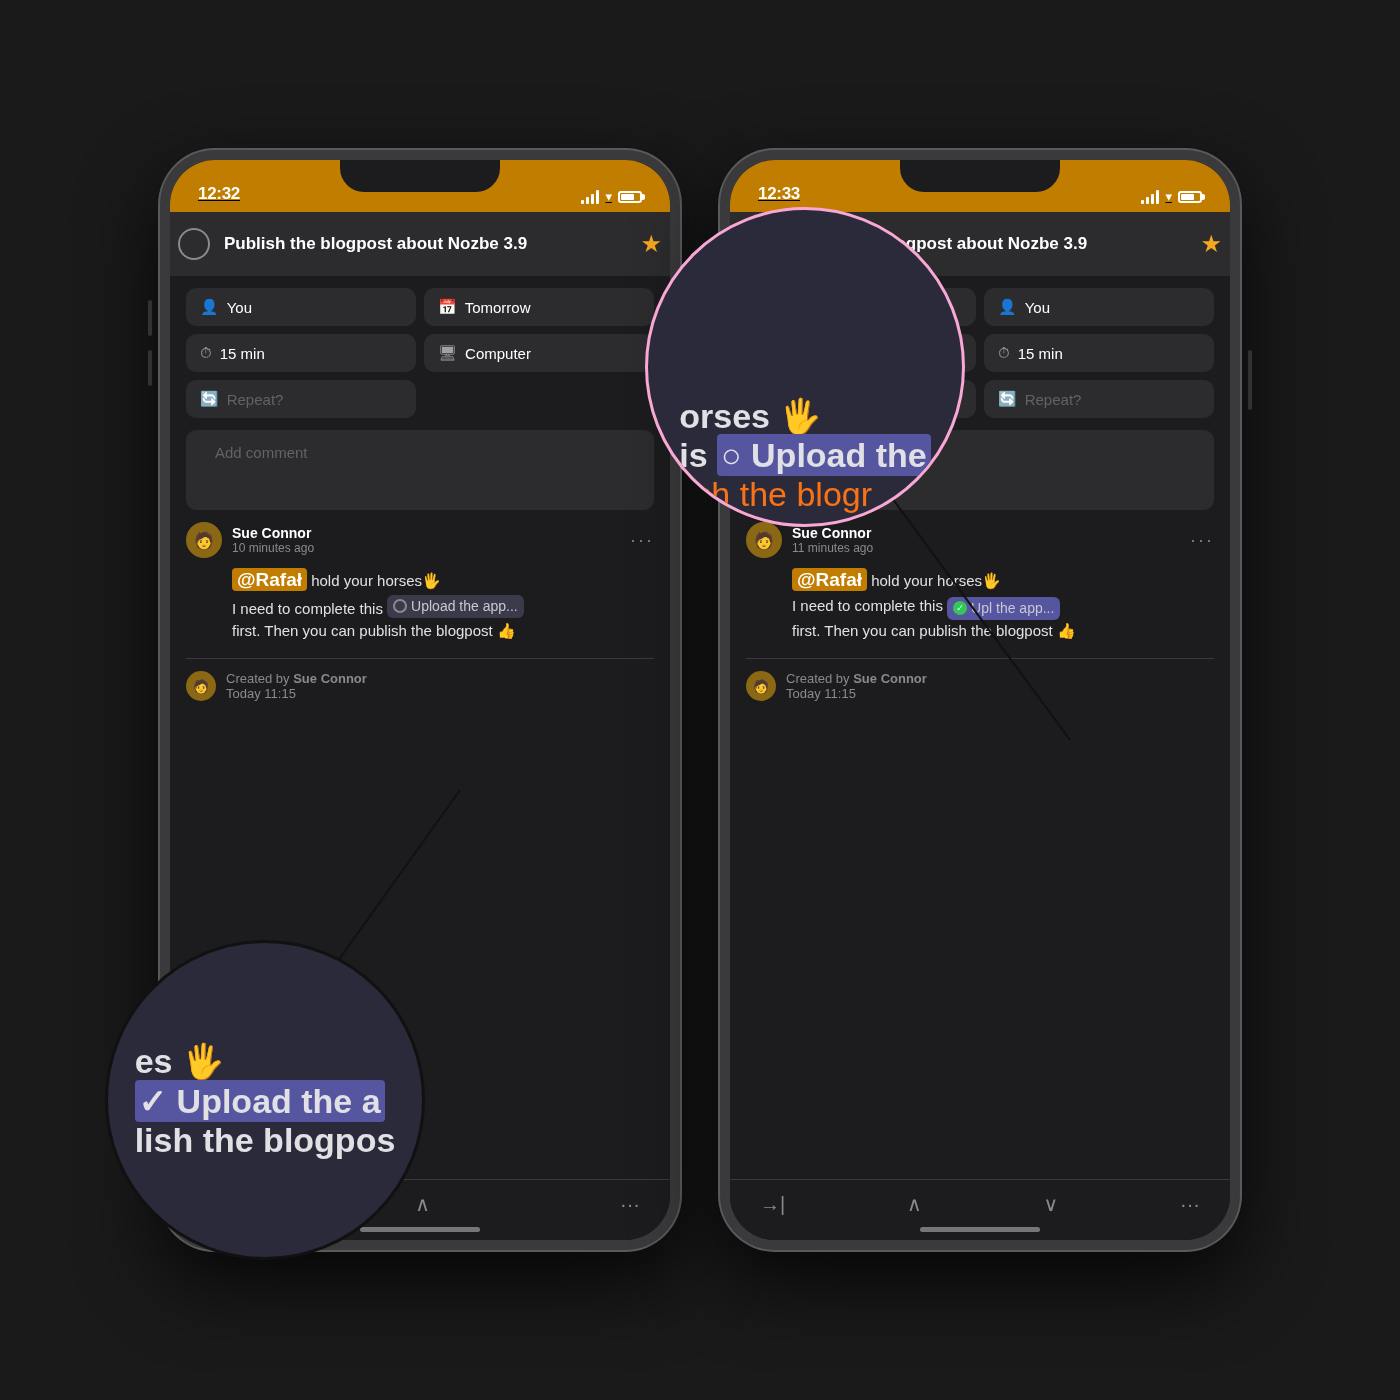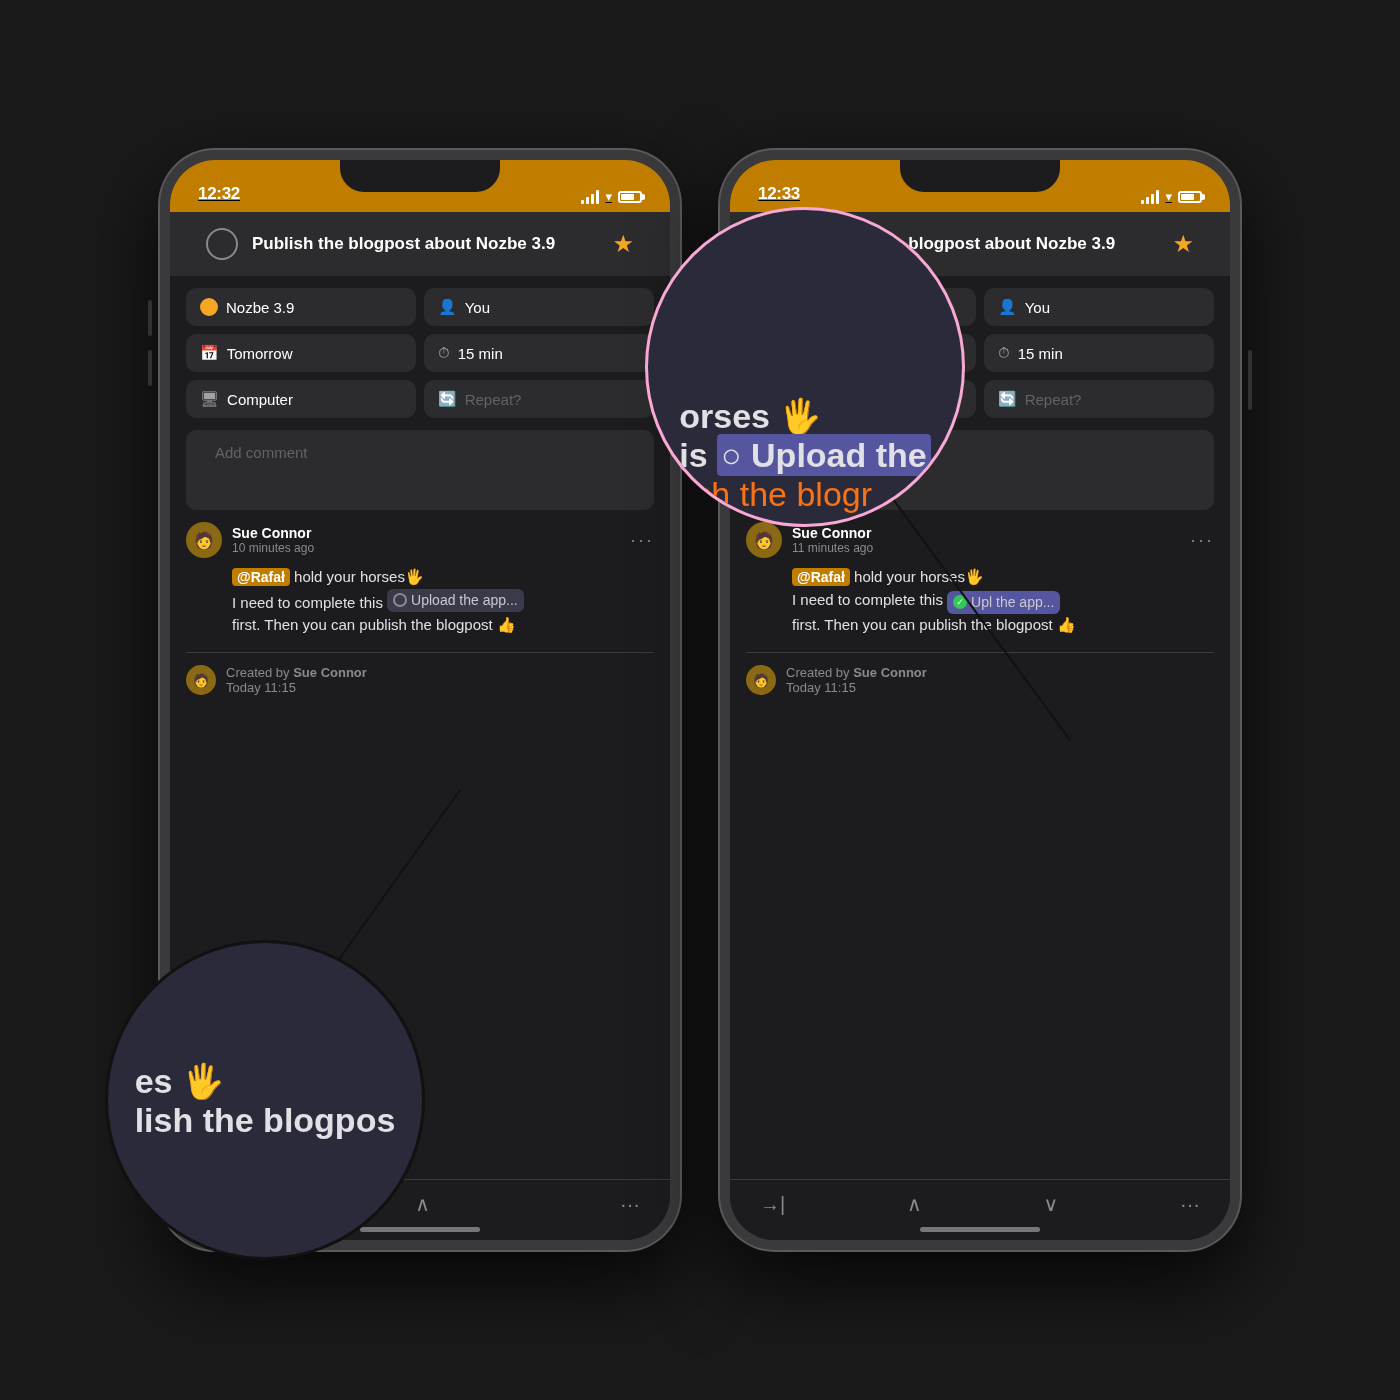--- a/index.html
+++ b/index.html
@@ -123,21 +123,21 @@
       flex: 1;
       background: #1c1c1e;
       overflow: hidden;
       display: flex;
       flex-direction: column;
     }
 
     
     .task-header {
       background: #2c2c2e;
-      padding: 16px 36px;
+      padding: 16px 8px;
       display: flex;
       align-items: center;
       gap: 14px;
       flex-shrink: 0;
     }
 
     .task-checkbox {
       width: 32px;
       height: 32px;
       border-radius: 50%;
@@ -275,21 +275,21 @@
       color: #e0e0e5;
       line-height: 1.5;
       padding-left: 46px;
     }
 
     .mention-tag {
       background: #c17d00;
       color: #ffffff;
       border-radius: 4px;
       padding: 1px 5px;
-      font-size: 14px;
+      font-size: 19px;
       font-weight: 600;
     }
 
     .task-ref {
       display: inline-flex;
       align-items: center;
       gap: 4px;
       background: #3a3a4a;
       border-radius: 6px;
       padding: 1px 6px;
@@ -417,24 +417,20 @@
 
     <div class="app-content">
 
       <div class="task-header">
         <div class="task-checkbox"></div>
         <div class="task-title">Publish the blogpost about Nozbe 3.9</div>
         <div class="star-icon">★</div>
       </div>
 
       <div class="meta-grid">
-        <div class="meta-item">
-          <div class="meta-orange-dot"></div>
-          <span class="meta-text">Nozbe 3.9</span>
-        </div>
         <div class="meta-item">
           <span class="meta-icon">👤</span>
           <span class="meta-text">You</span>
         </div>
         <div class="meta-item">
           <span class="meta-icon">📅</span>
           <span class="meta-text">Tomorrow</span>
         </div>
         <div class="meta-item">
           <span class="meta-icon">⏱</span>
@@ -497,20 +493,23 @@
         <span class="toolbar-btn">···</span>
       </div>
     </div>
 
     <div class="home-indicator"></div>
   </div>
 
   <div style="position:absolute; bottom:-10px; left:-55px; width:320px; height:320px; border-radius:50%; border:3px solid #111; background:#2a2a3a; overflow:hidden; z-index:20; display:flex; align-items:center; justify-content:center;">
     <div style="text-align:left; padding:10px;">
       <div style="font-size:34px; font-weight:700; color:#e0e0e5; white-space:nowrap;">es 🖐️</div>
+      <div style="font-size:34px; font-weight:700; color:#e0e0e5; white-space:nowrap;">
+        <span style="background:#5555a0; border-radius:4px; padding:2px 4px;">✓ Upload the a</span>
+      </div>
       <div style="font-size:34px; font-weight:700; color:#e0e0e5; white-space:nowrap;">lish the blogpos</div>
     </div>
   </div>
 
   <svg style="position:absolute; top:0; left:0; width:100%; height:100%; pointer-events:none; z-index:15;">
     <line x1="100" y1="920" x2="300" y2="640" stroke="#111" stroke-width="2"></line>
   </svg>
 </div>
 
 <div class="phone-wrapper" style="position:relative;">

